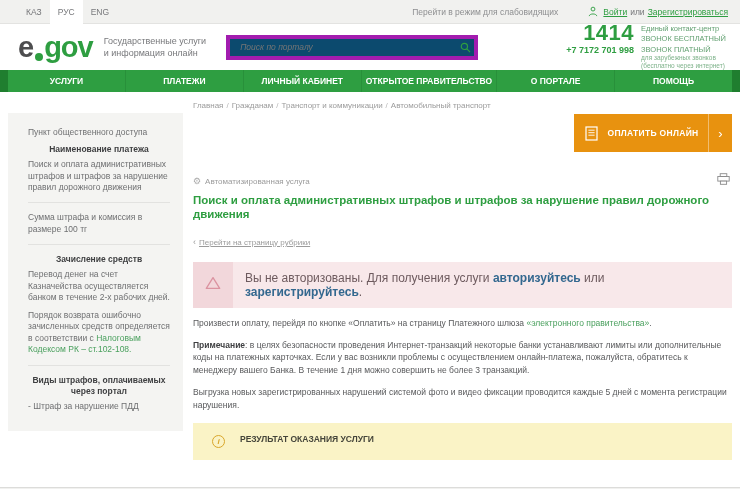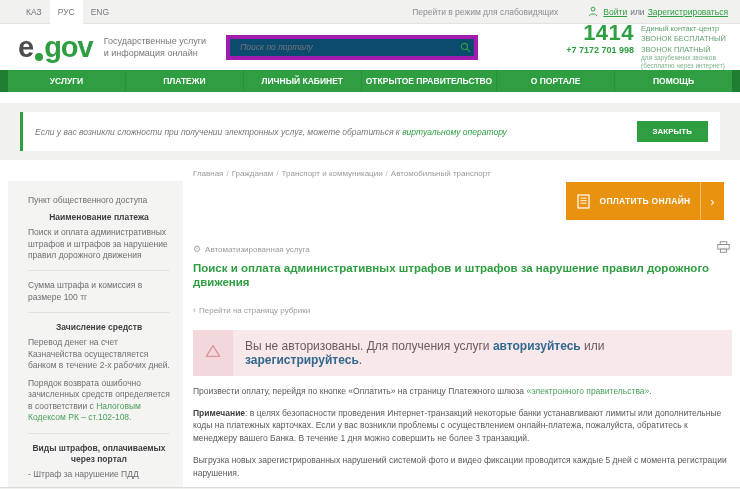--- a/index.html
+++ b/index.html
@@ -78,36 +78,36 @@
   .sb-p { font-size:8.5px; color:#6e6f71; line-height:1.35; margin:0 0 6px; }
   .sb-divider { border-top:1px solid #e2e2e0; margin:9px 13px 9px 20px; }
   .sb-link { display:block; font-size:8.5px; color:#4aa05e; margin:0 0 9px; text-decoration:none; cursor:pointer; }
 
   .main { flex:1; padding-left:10px; position:relative; min-width:0; }
   .breadcrumb { font-size:8px; color:#9b9b9b; margin-top:9px; }
   .breadcrumb a { color:#9b9b9b; text-decoration:none; cursor:pointer; }
   .bc-sep { margin:0 3px; color:#b5b5b5; }
 
   .pay-button {
-    position:absolute; top:22px; right:8px; width:158px; height:38px;
+    position:absolute; top:22px; right:0; width:158px; height:38px;
     background:#e8920f; display:flex; align-items:center; cursor:pointer; text-decoration:none;
   }
   .pay-icon { margin-left:11px; display:inline-flex; }
   .pay-label { flex:1; text-align:center; color:#fff; font-size:8.5px; font-weight:bold; letter-spacing:0.3px; }
   .pay-chevron {
     width:24px; align-self:stretch; border-left:1px solid rgba(255,255,255,0.4);
     color:#fff; font-size:13px; display:flex; align-items:center; justify-content:center;
   }
   .meta-row { display:flex; justify-content:space-between; align-items:flex-end; margin-top:62px; }
   .automated { font-size:8px; color:#9b9b9b; display:flex; align-items:center; }
   .gear-icon { font-size:9px; color:#ababab; margin-right:4px; line-height:1; }
   .printer-btn { cursor:pointer; display:inline-flex; padding:1px 2px; }
 
   .page-title { font-size:11.5px; font-weight:bold; color:#2e9e41; margin:7px 0 9px; line-height:1.25; }
-  .back-link { font-size:8px; color:#9b9b9b; cursor:pointer; }
+  .back-link { font-size:8px; color:#9b9b9b; text-decoration:underline; cursor:pointer; }
   .back-chevron { color:#9b9b9b; font-size:9px; margin-right:3px; text-decoration:none; }
 
   .alert {
     display:flex; background:#f8e8ea; margin-top:13px; min-height:30px; align-items:stretch;
   }
   .alert-icon-cell { width:40px; background:#f2d7db; display:flex; align-items:center; justify-content:center; flex-shrink:0; }
   .alert-body { padding:9px 12px; font-size:12px; color:#6d5a5e; align-self:center; }
   .alert-link { color:#33688f; font-weight:bold; cursor:pointer; text-decoration:none; }
 
   .para { font-size:8.5px; color:#58595b; line-height:1.5; margin:9px 0 0; }
@@ -185,28 +185,20 @@
 
   <nav class="navbar">
     <a class="nav-item">УСЛУГИ</a>
     <a class="nav-item">ПЛАТЕЖИ</a>
     <a class="nav-item">ЛИЧНЫЙ КАБИНЕТ</a>
     <a class="nav-item wide">ОТКРЫТОЕ ПРАВИТЕЛЬСТВО</a>
     <a class="nav-item">О ПОРТАЛЕ</a>
     <a class="nav-item">ПОМОЩЬ</a>
   </nav>
 
-  <div class="notice-section">
-    <div class="notice-box">
-      <div class="notice-text">
-        <span>Если у вас возникли сложности при получении электронных услуг, можете обратиться к </span><a class="notice-link">виртуальному оператору</a>
-      </div>
-      <button class="close-btn">ЗАКРЫТЬ</button>
-    </div>
-  </div>
 
   <div class="content">
 
     <aside class="sidebar">
       <div class="sb-inner">
         <a class="sb-top-link">Пункт общественного доступа</a>
         <div class="sb-h">Наименование платежа</div>
         <p class="sb-p">Поиск и оплата административных штрафов и штрафов за нарушение правил дорожного движения</p>
       </div>
       <div class="sb-divider"></div>

